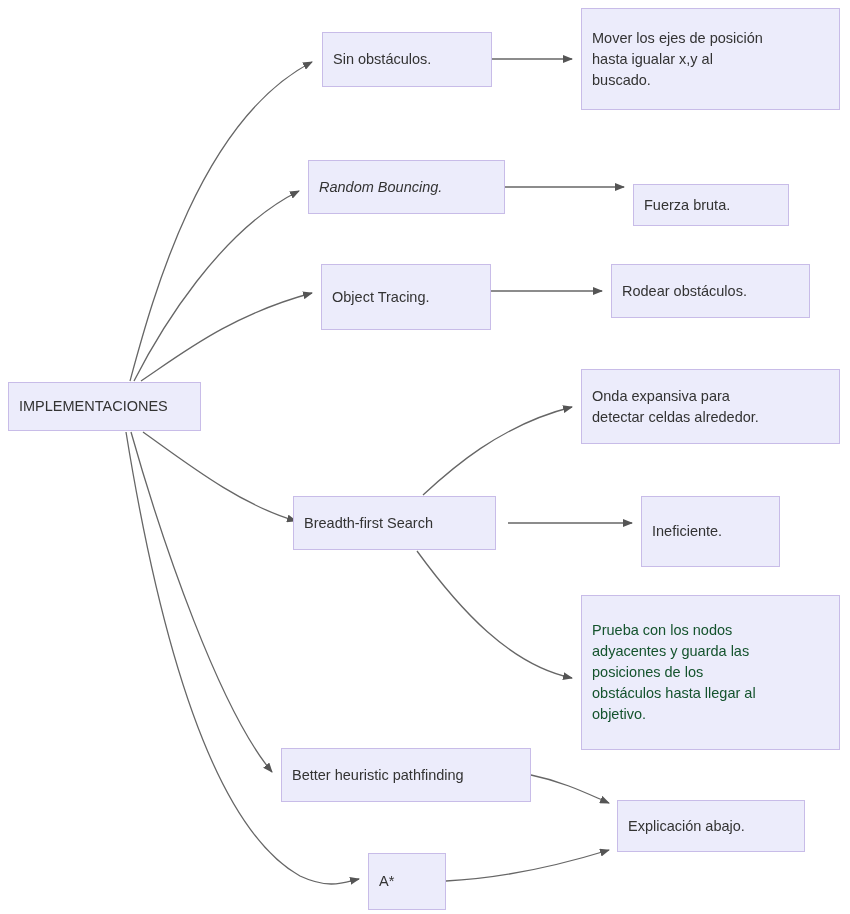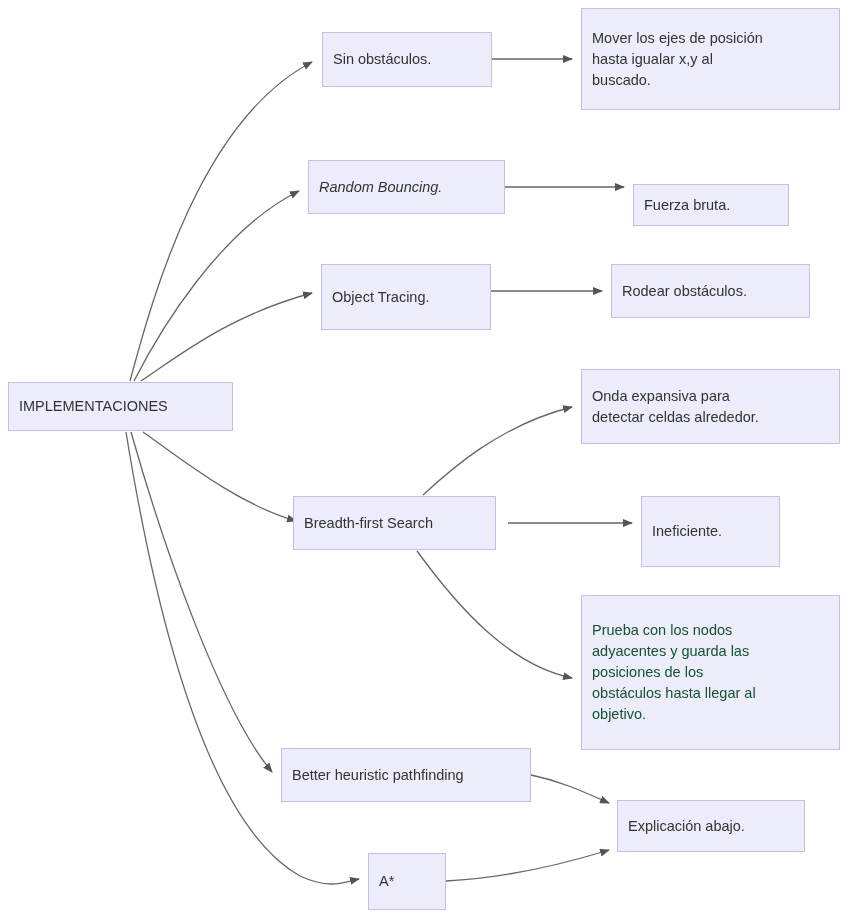--- a/index.html
+++ b/index.html
@@ -67,21 +67,21 @@
         <path d="M 508,523 L 632,523" fill="none" stroke="#666666" stroke-width="1.3" marker-end="url(#arrowhead)"></path>
         <path d="M 417,551 C 460,610 510,665 572,678" fill="none" stroke="#666666" stroke-width="1.3" marker-end="url(#arrowhead)"></path>
         <path d="M 131,432 C 163,545 220,710 272,772" fill="none" stroke="#666666" stroke-width="1.3" marker-end="url(#arrowhead)"></path>
         <path d="M 126,432 C 150,580 200,820 300,876 C 330,890 345,882 359,879" fill="none" stroke="#666666" stroke-width="1.3" marker-end="url(#arrowhead)"></path>
         <path d="M 531,775 C 565,782 590,795 609,803" fill="none" stroke="#666666" stroke-width="1.3" marker-end="url(#arrowhead)"></path>
         <path d="M 446,881 C 510,878 570,862 609,850" fill="none" stroke="#666666" stroke-width="1.3" marker-end="url(#arrowhead)"></path>
       </g>
   </svg>
 
   <div id="nodes">
-      <div class="node" style="left: 8px; top: 382px; width: 225px; height: 49px; background: rgb(236, 236, 251); border-color: rgb(200, 188, 232); color: rgb(51, 51, 51);">
+      <div class="node" style="left: 8px; top: 382px; width: 193px; height: 49px; background: rgb(236, 236, 251); border-color: rgb(200, 188, 232); color: rgb(51, 51, 51);">
         <span class="node-label">IMPLEMENTACIONES</span>
       </div>
       <div class="node" style="left: 322px; top: 32px; width: 170px; height: 55px; background: rgb(236, 236, 251); border-color: rgb(200, 188, 232); color: rgb(51, 51, 51);">
         <span class="node-label">Sin obstáculos.</span>
       </div>
       <div class="node" style="left: 581px; top: 8px; width: 259px; height: 102px; background: rgb(236, 236, 251); border-color: rgb(200, 188, 232); color: rgb(51, 51, 51);">
         <span class="node-label">Mover los ejes de posición
 hasta igualar x,y al
 buscado.</span>
       </div>

